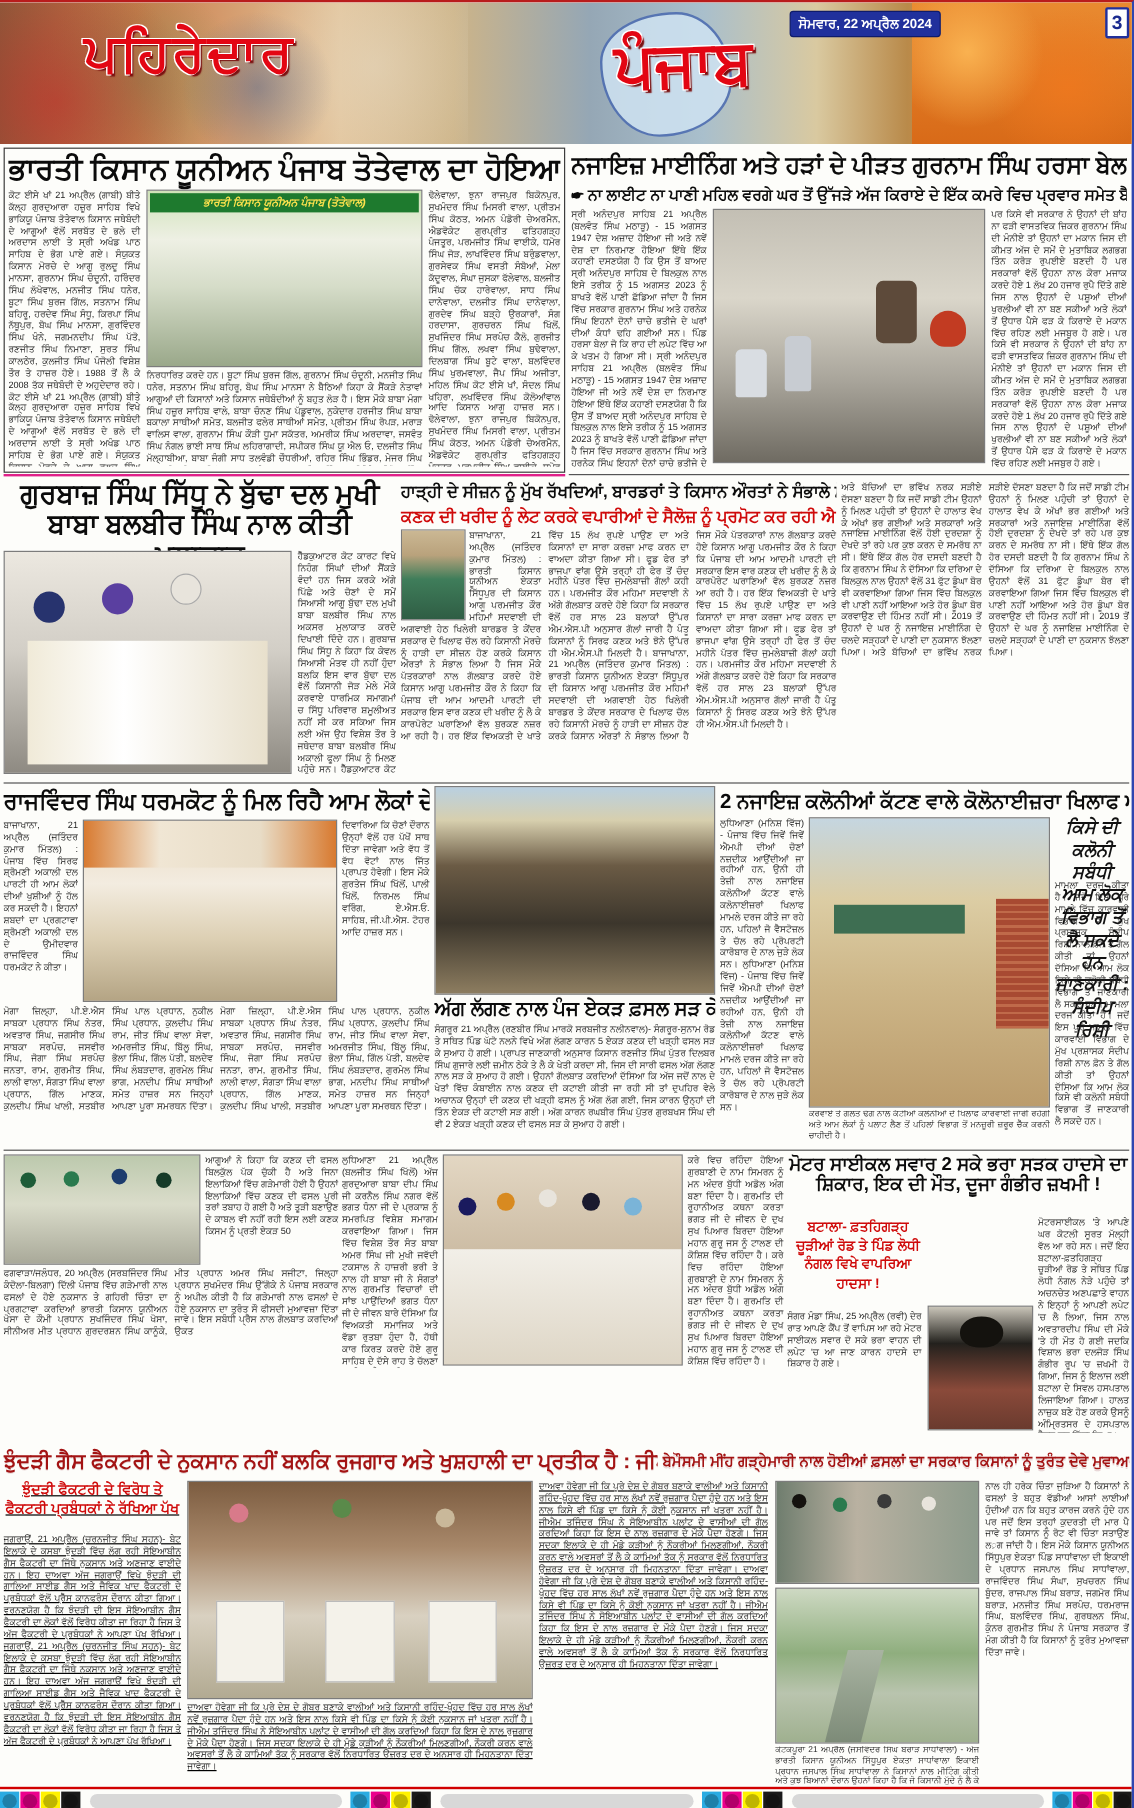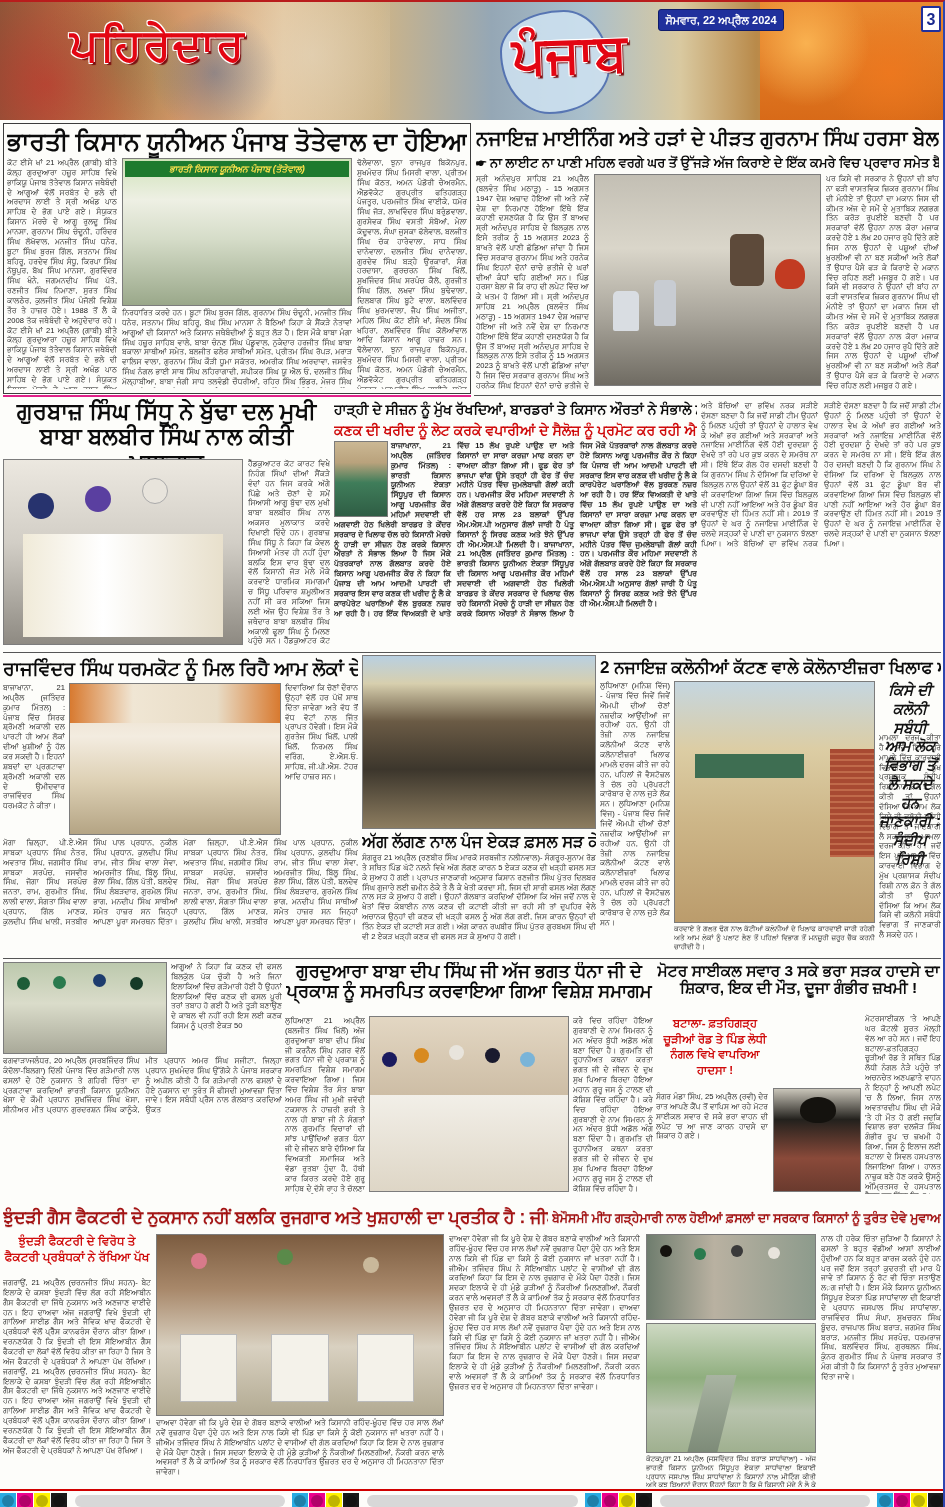--- a/index.html
+++ b/index.html
@@ -101,21 +101,21 @@
         <div class="abs" style="left:58%;top:10%;width:26px;height:26px;background:#e8e4dc;border-radius:50%;border:1px solid #aaa;"></div>
         <div class="abs" style="left:8%;top:40%;width:84%;height:56%;background:linear-gradient(90deg,#f0ead8,#ffffff 40%,#e8e0cc);"></div>
       </div>
       <div class="body" style="height:100%;">ਹੈੱਡਕੁਆਟਰ ਕੋਟ ਕਾਰਟ ਵਿਖੇ ਨਿਹੰਗ ਸਿੰਘਾਂ ਦੀਆਂ ਸੈਂਕੜੇ ਵੰਦਾਂ ਹਨ ਜਿਸ ਕਰਕੇ ਅੱਗੇ ਪਿੱਛੇ ਅਤੇ ਚੋਣਾਂ ਦੇ ਸਮੇਂ ਸਿਆਸੀ ਆਗੂ ਬੁੱਢਾ ਦਲ ਮੁਖੀ ਬਾਬਾ ਬਲਬੀਰ ਸਿੰਘ ਨਾਲ ਅਕਸਰ ਮੁਲਾਕਾਤ ਕਰਦੇ ਦਿਖਾਈ ਦਿੰਦੇ ਹਨ। ਗੁਰਬਾਜ਼ ਸਿੰਘ ਸਿੱਧੂ ਨੇ ਕਿਹਾ ਕਿ ਕੇਵਲ ਸਿਆਸੀ ਮੰਤਵ ਹੀ ਨਹੀਂ ਹੁੰਦਾ ਬਲਕਿ ਇਸ ਵਾਰ ਬੁੱਢਾ ਦਲ ਵੱਲੋਂ ਕਿਸਾਨੀ ਜੋੜ ਮੇਲੇ ਮੌਕੇ ਕਰਵਾਏ ਧਾਰਮਿਕ ਸਮਾਗਮਾਂ ਚ ਸਿੱਧੂ ਪਰਿਵਾਰ ਸ਼ਮੂਲੀਅਤ ਨਹੀਂ ਸੀ ਕਰ ਸਕਿਆ ਜਿਸ ਲਈ ਅੱਜ ਉਹ ਵਿਸ਼ੇਸ਼ ਤੌਰ ਤੇ ਜਥੇਦਾਰ ਬਾਬਾ ਬਲਬੀਰ ਸਿੰਘ ਅਕਾਲੀ ਫੂਲਾ ਸਿੰਘ ਨੂੰ ਮਿਲਣ ਪਹੁੰਚੇ ਸਨ। ਹੈੱਡਕੁਆਟਰ ਕੋਟ ਕਾਰਟ ਵਿਖੇ ਨਿਹੰਗ ਸਿੰਘਾਂ ਦੀਆਂ ਸੈਂਕੜੇ ਵੰਦਾਂ ਹਨ ਜਿਸ ਕਰਕੇ ਅੱਗੇ ਪਿੱਛੇ ਅਤੇ ਚੋਣਾਂ ਦੇ ਸਮੇਂ ਸਿਆਸੀ ਆਗੂ ਬੁੱਢਾ ਦਲ ਮੁਖੀ ਬਾਬਾ ਬਲਬੀਰ ਸਿੰਘ ਨਾਲ ਅਕਸਰ ਮੁਲਾਕਾਤ ਕਰਦੇ ਦਿਖਾਈ ਦਿੰਦੇ ਹਨ। ਗੁਰਬਾਜ਼ ਸਿੰਘ ਸਿੱਧੂ ਨੇ ਕਿਹਾ ਕਿ ਕੇਵਲ ਸਿਆਸੀ ਮੰਤਵ ਹੀ ਨਹੀਂ ਹੁੰਦਾ ਬਲਕਿ ਇਸ ਵਾਰ ਬੁੱਢਾ ਦਲ ਵੱਲੋਂ ਕਿਸਾਨੀ ਜੋੜ ਮੇਲੇ ਮੌਕੇ ਕਰਵਾਏ ਧਾਰਮਿਕ ਸਮਾਗਮਾਂ ਚ ਸਿੱਧੂ ਪਰਿਵਾਰ ਸ਼ਮੂਲੀਅਤ ਨਹੀਂ ਸੀ ਕਰ ਸਕਿਆ ਜਿਸ ਲਈ ਅੱਜ ਉਹ ਵਿਸ਼ੇਸ਼ ਤੌਰ ਤੇ ਜਥੇਦਾਰ ਬਾਬਾ ਬਲਬੀਰ ਸਿੰਘ ਅਕਾਲੀ ਫੂਲਾ ਸਿੰਘ ਨੂੰ ਮਿਲਣ ਪਹੁੰਚੇ ਸਨ।</div>
     </div>
   </div>
 
   <div class="abs" style="left:334px;top:397px;width:363px;height:250px;">
     <div class="hl nowrap" style="font-size:14px;height:20px;line-height:20px;">ਹਾੜ੍ਹੀ ਦੇ ਸੀਜ਼ਨ ਨੂੰ ਮੁੱਖ ਰੱਖਦਿਆਂ, ਬਾਰਡਰਾਂ ਤੇ ਕਿਸਾਨ ਔਰਤਾਂ ਨੇ ਸੰਭਾਲੇ ਮੋਰਚੇ</div>
     <div class="hl nowrap red" style="font-size:14px;height:22px;line-height:22px;">ਕਣਕ ਦੀ ਖਰੀਦ ਨੂੰ ਲੇਟ ਕਰਕੇ ਵਪਾਰੀਆਂ ਦੇ ਸੈਲੋਜ਼ ਨੂੰ ਪ੍ਰਮੋਟ ਕਰ ਰਹੀ ਐ ਪੰਜਾਬ ਸਰਕਾਰ : ਮਹਿਮਾਂ</div>
-    <div class="body cols3" style="height:204px;font-weight:bold;">
+    <div class="body cols3" style="height:204px;">
       <span class="ph" style="float:left;width:52px;height:74px;margin:0 3px 2px 0;display:block;
             background:linear-gradient(180deg,#cbb894 0%,#b9a27c 28%,#3f7d5a 55%,#2f5d44 100%);"></span>
       <span>ਬਾਜਾਖਾਨਾ, 21 ਅਪ੍ਰੈਲ (ਜਤਿੰਦਰ ਕੁਮਾਰ ਮਿੱਤਲ) : ਭਾਰਤੀ ਕਿਸਾਨ ਯੂਨੀਅਨ ਏਕਤਾ ਸਿੱਧੂਪੁਰ ਦੀ ਕਿਸਾਨ ਆਗੂ ਪਰਮਜੀਤ ਕੌਰ ਮਹਿਮਾਂ ਸਦਵਾਈ ਦੀ ਅਗਵਾਈ ਹੇਠ ਖਿਲੇਰੀ ਬਾਰਡਰ ਤੇ ਕੇਂਦਰ ਸਰਕਾਰ ਦੇ ਖਿਲਾਫ ਚੱਲ ਰਹੇ ਕਿਸਾਨੀ ਮੋਰਚੇ ਨੂੰ ਹਾੜੀ ਦਾ ਸੀਜ਼ਨ ਹੋਣ ਕਰਕੇ ਕਿਸਾਨ ਔਰਤਾਂ ਨੇ ਸੰਭਾਲ ਲਿਆ ਹੈ ਜਿਸ ਮੌਕੇ ਪੱਤਰਕਾਰਾਂ ਨਾਲ ਗੱਲਬਾਤ ਕਰਦੇ ਹੋਏ ਕਿਸਾਨ ਆਗੂ ਪਰਮਜੀਤ ਕੌਰ ਨੇ ਕਿਹਾ ਕਿ ਪੰਜਾਬ ਦੀ ਆਮ ਆਦਮੀ ਪਾਰਟੀ ਦੀ ਸਰਕਾਰ ਇਸ ਵਾਰ ਕਣਕ ਦੀ ਖਰੀਦ ਨੂੰ ਲੈ ਕੇ ਕਾਰਪੋਰੇਟ ਘਰਾਣਿਆਂ ਵੱਲ ਬੁਰਕਣ ਨਜ਼ਰ ਆ ਰਹੀ ਹੈ। ਹਰ ਇੱਕ ਵਿਅਕਤੀ ਦੇ ਖਾਤੇ ਵਿੱਚ 15 ਲੱਖ ਰੁਪਏ ਪਾਉਣ ਦਾ ਅਤੇ ਕਿਸਾਨਾਂ ਦਾ ਸਾਰਾ ਕਰਜ਼ਾ ਮਾਫ ਕਰਨ ਦਾ ਵਾਅਦਾ ਕੀਤਾ ਗਿਆ ਸੀ। ਫੂਡ ਫੇਰ ਤਾਂ ਭਾਜਪਾ ਵਾਂਗ ਉਸੇ ਤਰ੍ਹਾਂ ਹੀ ਫੇਰ ਤੋਂ ਚੰਦ ਮਹੀਨੇ ਪੱਤਰ ਵਿੱਚ ਜੁਮਲੇਬਾਜ਼ੀ ਗੱਲਾਂ ਕਹੀ ਹਨ। ਪਰਮਜੀਤ ਕੌਰ ਮਹਿਮਾ ਸਦਵਾਈ ਨੇ ਅੱਗੇ ਗੱਲਬਾਤ ਕਰਦੇ ਹੋਏ ਕਿਹਾ ਕਿ ਸਰਕਾਰ ਵੱਲੋਂ ਹਰ ਸਾਲ 23 ਬਲਾਕਾਂ ਉੱਪਰ ਐਮ.ਐਸ.ਪੀ ਅਨੁਸਾਰ ਗੱਲਾਂ ਜਾਰੀ ਹੈ ਪੰਤੂ ਕਿਸਾਨਾਂ ਨੂੰ ਸਿਰਫ ਕਣਕ ਅਤੇ ਝੋਨੇ ਉੱਪਰ ਹੀ ਐਮ.ਐਸ.ਪੀ ਮਿਲਦੀ ਹੈ। ਬਾਜਾਖਾਨਾ, 21 ਅਪ੍ਰੈਲ (ਜਤਿੰਦਰ ਕੁਮਾਰ ਮਿੱਤਲ) : ਭਾਰਤੀ ਕਿਸਾਨ ਯੂਨੀਅਨ ਏਕਤਾ ਸਿੱਧੂਪੁਰ ਦੀ ਕਿਸਾਨ ਆਗੂ ਪਰਮਜੀਤ ਕੌਰ ਮਹਿਮਾਂ ਸਦਵਾਈ ਦੀ ਅਗਵਾਈ ਹੇਠ ਖਿਲੇਰੀ ਬਾਰਡਰ ਤੇ ਕੇਂਦਰ ਸਰਕਾਰ ਦੇ ਖਿਲਾਫ ਚੱਲ ਰਹੇ ਕਿਸਾਨੀ ਮੋਰਚੇ ਨੂੰ ਹਾੜੀ ਦਾ ਸੀਜ਼ਨ ਹੋਣ ਕਰਕੇ ਕਿਸਾਨ ਔਰਤਾਂ ਨੇ ਸੰਭਾਲ ਲਿਆ ਹੈ ਜਿਸ ਮੌਕੇ ਪੱਤਰਕਾਰਾਂ ਨਾਲ ਗੱਲਬਾਤ ਕਰਦੇ ਹੋਏ ਕਿਸਾਨ ਆਗੂ ਪਰਮਜੀਤ ਕੌਰ ਨੇ ਕਿਹਾ ਕਿ ਪੰਜਾਬ ਦੀ ਆਮ ਆਦਮੀ ਪਾਰਟੀ ਦੀ ਸਰਕਾਰ ਇਸ ਵਾਰ ਕਣਕ ਦੀ ਖਰੀਦ ਨੂੰ ਲੈ ਕੇ ਕਾਰਪੋਰੇਟ ਘਰਾਣਿਆਂ ਵੱਲ ਬੁਰਕਣ ਨਜ਼ਰ ਆ ਰਹੀ ਹੈ। ਹਰ ਇੱਕ ਵਿਅਕਤੀ ਦੇ ਖਾਤੇ ਵਿੱਚ 15 ਲੱਖ ਰੁਪਏ ਪਾਉਣ ਦਾ ਅਤੇ ਕਿਸਾਨਾਂ ਦਾ ਸਾਰਾ ਕਰਜ਼ਾ ਮਾਫ ਕਰਨ ਦਾ ਵਾਅਦਾ ਕੀਤਾ ਗਿਆ ਸੀ। ਫੂਡ ਫੇਰ ਤਾਂ ਭਾਜਪਾ ਵਾਂਗ ਉਸੇ ਤਰ੍ਹਾਂ ਹੀ ਫੇਰ ਤੋਂ ਚੰਦ ਮਹੀਨੇ ਪੱਤਰ ਵਿੱਚ ਜੁਮਲੇਬਾਜ਼ੀ ਗੱਲਾਂ ਕਹੀ ਹਨ। ਪਰਮਜੀਤ ਕੌਰ ਮਹਿਮਾ ਸਦਵਾਈ ਨੇ ਅੱਗੇ ਗੱਲਬਾਤ ਕਰਦੇ ਹੋਏ ਕਿਹਾ ਕਿ ਸਰਕਾਰ ਵੱਲੋਂ ਹਰ ਸਾਲ 23 ਬਲਾਕਾਂ ਉੱਪਰ ਐਮ.ਐਸ.ਪੀ ਅਨੁਸਾਰ ਗੱਲਾਂ ਜਾਰੀ ਹੈ ਪੰਤੂ ਕਿਸਾਨਾਂ ਨੂੰ ਸਿਰਫ ਕਣਕ ਅਤੇ ਝੋਨੇ ਉੱਪਰ ਹੀ ਐਮ.ਐਸ.ਪੀ ਮਿਲਦੀ ਹੈ।</span>
     </div>
   </div>
 
   <div class="abs body cols2" style="left:701px;top:399px;width:240px;height:246px;">ਅਤੇ ਬੱਚਿਆਂ ਦਾ ਭਵਿੱਖ ਨਰਕ ਸੜੀਏ ਦੱਸਣਾ ਬਣਦਾ ਹੈ ਕਿ ਜਦੋਂ ਸਾਡੀ ਟੀਮ ਉਹਨਾਂ ਨੂੰ ਮਿਲਣ ਪਹੁੰਚੀ ਤਾਂ ਉਹਨਾਂ ਦੇ ਹਾਲਾਤ ਵੇਖ ਕੇ ਅੱਖਾਂ ਭਰ ਗਈਆਂ ਅਤੇ ਸਰਕਾਰਾਂ ਅਤੇ ਨਜਾਇਜ਼ ਮਾਈਨਿੰਗ ਵੱਲੋਂ ਹੋਈ ਦੁਰਦਸ਼ਾ ਨੂੰ ਦੇਖਦੇ ਤਾਂ ਰਹੇ ਪਰ ਕੁਝ ਕਰਨ ਦੇ ਸਮਰੱਥ ਨਾ ਸੀ। ਇੱਥੇ ਇੱਕ ਗੱਲ ਹੋਰ ਦਸਦੀ ਬਣਦੀ ਹੈ ਕਿ ਗੁਰਨਾਮ ਸਿੰਘ ਨੇ ਦੱਸਿਆ ਕਿ ਦਰਿਆ ਦੇ ਬਿਲਕੁਲ ਨਾਲ ਉਹਨਾਂ ਵੱਲੋਂ 31 ਫੁੱਟ ਡੂੰਘਾ ਬੋਰ ਵੀ ਕਰਵਾਇਆ ਗਿਆ ਜਿਸ ਵਿੱਚ ਬਿਲਕੁਲ ਵੀ ਪਾਣੀ ਨਹੀਂ ਆਇਆ ਅਤੇ ਹੋਰ ਡੂੰਘਾ ਬੋਰ ਕਰਵਾਉਣ ਦੀ ਹਿੰਮਤ ਨਹੀਂ ਸੀ। 2019 ਤੋਂ ਉਹਨਾਂ ਦੇ ਘਰ ਨੂੰ ਨਜਾਇਜ਼ ਮਾਈਨਿੰਗ ਦੇ ਚਲਦੇ ਸੜ੍ਹਕਾਂ ਦੇ ਪਾਣੀ ਦਾ ਨੁਕਸਾਨ ਝੱਲਣਾ ਪਿਆ। ਅਤੇ ਬੱਚਿਆਂ ਦਾ ਭਵਿੱਖ ਨਰਕ ਸੜੀਏ ਦੱਸਣਾ ਬਣਦਾ ਹੈ ਕਿ ਜਦੋਂ ਸਾਡੀ ਟੀਮ ਉਹਨਾਂ ਨੂੰ ਮਿਲਣ ਪਹੁੰਚੀ ਤਾਂ ਉਹਨਾਂ ਦੇ ਹਾਲਾਤ ਵੇਖ ਕੇ ਅੱਖਾਂ ਭਰ ਗਈਆਂ ਅਤੇ ਸਰਕਾਰਾਂ ਅਤੇ ਨਜਾਇਜ਼ ਮਾਈਨਿੰਗ ਵੱਲੋਂ ਹੋਈ ਦੁਰਦਸ਼ਾ ਨੂੰ ਦੇਖਦੇ ਤਾਂ ਰਹੇ ਪਰ ਕੁਝ ਕਰਨ ਦੇ ਸਮਰੱਥ ਨਾ ਸੀ। ਇੱਥੇ ਇੱਕ ਗੱਲ ਹੋਰ ਦਸਦੀ ਬਣਦੀ ਹੈ ਕਿ ਗੁਰਨਾਮ ਸਿੰਘ ਨੇ ਦੱਸਿਆ ਕਿ ਦਰਿਆ ਦੇ ਬਿਲਕੁਲ ਨਾਲ ਉਹਨਾਂ ਵੱਲੋਂ 31 ਫੁੱਟ ਡੂੰਘਾ ਬੋਰ ਵੀ ਕਰਵਾਇਆ ਗਿਆ ਜਿਸ ਵਿੱਚ ਬਿਲਕੁਲ ਵੀ ਪਾਣੀ ਨਹੀਂ ਆਇਆ ਅਤੇ ਹੋਰ ਡੂੰਘਾ ਬੋਰ ਕਰਵਾਉਣ ਦੀ ਹਿੰਮਤ ਨਹੀਂ ਸੀ। 2019 ਤੋਂ ਉਹਨਾਂ ਦੇ ਘਰ ਨੂੰ ਨਜਾਇਜ਼ ਮਾਈਨਿੰਗ ਦੇ ਚਲਦੇ ਸੜ੍ਹਕਾਂ ਦੇ ਪਾਣੀ ਦਾ ਨੁਕਸਾਨ ਝੱਲਣਾ ਪਿਆ।</div>
 
   <div class="abs rule" style="left:3px;top:650px;width:938px;height:1px;"></div>
 
@@ -164,53 +164,52 @@
         <div class="abs" style="left:30%;top:14%;width:13px;height:13px;background:#2a7a4e;border-radius:50%;"></div>
         <div class="abs" style="left:55%;top:12%;width:13px;height:13px;background:#1d3c6e;border-radius:50%;"></div>
         <div class="abs" style="left:78%;top:15%;width:13px;height:13px;background:#153a28;border-radius:50%;"></div>
       </div>
       <div class="body" style="height:100%;">ਆਗੂਆਂ ਨੇ ਕਿਹਾ ਕਿ ਕਣਕ ਦੀ ਫਸਲ ਬਿਲਕੁੱਲ ਪੱਕ ਚੁੱਕੀ ਹੈ ਅਤੇ ਜਿਨਾ ਇਲਾਕਿਆਂ ਵਿੱਚ ਗੜੇਮਾਰੀ ਹੋਈ ਹੈ ਉਹਨਾਂ ਇਲਾਕਿਆਂ ਵਿੱਚ ਕਣਕ ਦੀ ਫਸਲ ਪੂਰੀ ਤਰਾਂ ਤਬਾਹ ਹੋ ਗਈ ਹੈ ਅਤੇ ਤੂੜੀ ਬਣਾਉਣ ਦੇ ਕਾਬਲ ਵੀ ਨਹੀਂ ਰਹੀ ਇਸ ਲਈ ਕਣਕ ਕਿਸਮ ਨੂੰ ਪ੍ਰਤੀ ਏਕੜ 50</div>
     </div>
     <div class="body cols2" style="height:88px;margin-top:2px;">ਫਗਵਾੜਾ/ਜਲੰਧਰ, 20 ਅਪ੍ਰੈਲ (ਸਰਬਜਿੰਦਰ ਸਿੰਘ ਕੰਦੋਲਾ-ਬਿਲਗਾ) ਦਿੱਲੀ ਪੰਜਾਬ ਵਿੱਚ ਗੜੇਮਾਰੀ ਨਾਲ ਫਸਲਾਂ ਦੇ ਹੋਏ ਨੁਕਸਾਨ ਤੇ ਗਹਿਰੀ ਚਿੰਤਾ ਦਾ ਪ੍ਰਗਟਾਵਾ ਕਰਦਿਆਂ ਭਾਰਤੀ ਕਿਸਾਨ ਯੂਨੀਅਨ ਖੋਸਾ ਦੇ ਕੌਮੀ ਪ੍ਰਧਾਨ ਸੁਖਜਿੰਦਰ ਸਿੰਘ ਖੋਸਾ, ਸੀਨੀਅਰ ਮੀਤ ਪ੍ਰਧਾਨ ਗੁਰਦਰਸ਼ਨ ਸਿੰਘ ਕਾਨੂੰਕੇ, ਮੀਤ ਪ੍ਰਧਾਨ ਅਮਰ ਸਿੰਘ ਸਜੀਟਾ, ਜਿਲ੍ਹਾ ਪ੍ਰਧਾਨ ਸੁਖਮੰਦਰ ਸਿੰਘ ਉੱਗੋਕੇ ਨੇ ਪੰਜਾਬ ਸਰਕਾਰ ਨੂੰ ਅਪੀਲ ਕੀਤੀ ਹੈ ਕਿ ਗੜੇਮਾਰੀ ਨਾਲ ਫਸਲਾਂ ਦੇ ਹੋਏ ਨੁਕਸਾਨ ਦਾ ਤੁਰੰਤ ਸੌ ਫੀਸਦੀ ਮੁਆਵਜ਼ਾ ਦਿੱਤਾ ਜਾਵੇ। ਇਸ ਸਬੰਧੀ ਪ੍ਰੈਸ ਨਾਲ ਗੱਲਬਾਤ ਕਰਦਿਆਂ ਉਕਤ</div>
   </div>
 
   <div class="abs" style="left:285px;top:960px;width:368px;height:236px;">
-    <div class="hl" style="font-size:18px;height:54px;">ਗੁਰਦੁਆਰਾ ਬਾਬਾ ਦੀਪ ਸਿੰਘ ਜੀ ਅੱਜ ਭਗਤ ਧੰਨਾ ਜੀ ਦੇ ਪ੍ਰਕਾਸ਼ ਨੂੰ ਸਮਰਪਿਤ ਕਰਵਾਇਆ ਗਿਆ ਵਿਸ਼ੇਸ਼ ਸਮਾਗਮ</div>
     <div class="grid" style="grid-template-columns:80px 200px 1fr;gap:4px;height:178px;">
       <div class="body" style="height:100%;">ਲੁਧਿਆਣਾ 21 ਅਪ੍ਰੈਲ (ਬਲਜੀਤ ਸਿੰਘ ਖਿੱਲੋਂ) ਅੱਜ ਗੁਰਦੁਆਰਾ ਬਾਬਾ ਦੀਪ ਸਿੰਘ ਜੀ ਕਰਨੈਲ ਸਿੰਘ ਨਗਰ ਵੱਲੋਂ ਭਗਤ ਧੰਨਾ ਜੀ ਦੇ ਪ੍ਰਕਾਸ਼ ਨੂੰ ਸਮਰਪਿਤ ਵਿਸ਼ੇਸ਼ ਸਮਾਗਮ ਕਰਵਾਇਆ ਗਿਆ। ਜਿਸ ਵਿੱਚ ਵਿਸ਼ੇਸ਼ ਤੌਰ ਸੰਤ ਬਾਬਾ ਅਮਰ ਸਿੰਘ ਜੀ ਮੁਖੀ ਜਵੱਦੀ ਟਕਸਾਲ ਨੇ ਹਾਜ਼ਰੀ ਭਰੀ ਤੇ ਨਾਲ ਹੀ ਬਾਬਾ ਜੀ ਨੇ ਸੰਗਤਾਂ ਨਾਲ ਗੁਰਮਤਿ ਵਿਚਾਰਾਂ ਦੀ ਸਾਂਝ ਪਾਉਂਦਿਆਂ ਭਗਤ ਧੰਨਾ ਜੀ ਦੇ ਜੀਵਨ ਬਾਰੇ ਦੱਸਿਆ ਕਿ ਵਿਅਕਤੀ ਸਮਾਜਿਕ ਅਤੇ ਵੱਡਾ ਰੁਤਬਾ ਹੁੰਦਾ ਹੈ, ਹੱਥੀ ਕਾਰ ਕਿਰਤ ਕਰਦੇ ਹੋਏ ਗੁਰੂ ਸਾਹਿਬ ਦੇ ਦੱਸੇ ਰਾਹ ਤੇ ਚੱਲਣਾ ਚਾਹੀਦਾ ਹੈ। ਲੁਧਿਆਣਾ 21 ਅਪ੍ਰੈਲ (ਬਲਜੀਤ ਸਿੰਘ ਖਿੱਲੋਂ) ਅੱਜ ਗੁਰਦੁਆਰਾ ਬਾਬਾ ਦੀਪ ਸਿੰਘ ਜੀ ਕਰਨੈਲ ਸਿੰਘ ਨਗਰ ਵੱਲੋਂ ਭਗਤ ਧੰਨਾ ਜੀ ਦੇ ਪ੍ਰਕਾਸ਼ ਨੂੰ ਸਮਰਪਿਤ ਵਿਸ਼ੇਸ਼ ਸਮਾਗਮ ਕਰਵਾਇਆ ਗਿਆ। ਜਿਸ ਵਿੱਚ ਵਿਸ਼ੇਸ਼ ਤੌਰ ਸੰਤ ਬਾਬਾ ਅਮਰ ਸਿੰਘ ਜੀ ਮੁਖੀ ਜਵੱਦੀ ਟਕਸਾਲ ਨੇ ਹਾਜ਼ਰੀ ਭਰੀ ਤੇ ਨਾਲ ਹੀ ਬਾਬਾ ਜੀ ਨੇ ਸੰਗਤਾਂ ਨਾਲ ਗੁਰਮਤਿ ਵਿਚਾਰਾਂ ਦੀ ਸਾਂਝ ਪਾਉਂਦਿਆਂ ਭਗਤ ਧੰਨਾ ਜੀ ਦੇ ਜੀਵਨ ਬਾਰੇ ਦੱਸਿਆ ਕਿ ਵਿਅਕਤੀ ਸਮਾਜਿਕ ਅਤੇ ਵੱਡਾ ਰੁਤਬਾ ਹੁੰਦਾ ਹੈ, ਹੱਥੀ ਕਾਰ ਕਿਰਤ ਕਰਦੇ ਹੋਏ ਗੁਰੂ ਸਾਹਿਬ ਦੇ ਦੱਸੇ ਰਾਹ ਤੇ ਚੱਲਣਾ ਚਾਹੀਦਾ ਹੈ।</div>
       <div class="ph" style="height:174px;background:linear-gradient(180deg,#e3d7c3 0%,#cdbda5 45%,#a58c6c 100%);">
         <div class="abs" style="left:6%;top:20%;width:15px;height:15px;background:#1a1a5e;border-radius:50%;"></div>
         <div class="abs" style="left:22%;top:18%;width:15px;height:15px;background:#d88a20;border-radius:50%;"></div>
         <div class="abs" style="left:40%;top:16%;width:15px;height:15px;background:#e8e4dc;border-radius:50%;"></div>
         <div class="abs" style="left:58%;top:18%;width:15px;height:15px;background:#1a1a2e;border-radius:50%;"></div>
         <div class="abs" style="left:76%;top:20%;width:15px;height:15px;background:#7ab4d8;border-radius:50%;"></div>
         <div class="abs" style="left:0;top:45%;width:100%;height:55%;background:linear-gradient(180deg,#f2efe8,#ded6c6);"></div>
       </div>
       <div class="body" style="height:100%;">ਕਰੇ ਵਿਚ ਰਹਿੰਦਾ ਹੋਇਆ ਗੁਰਬਾਣੀ ਦੇ ਨਾਮ ਸਿਮਰਨ ਨੂੰ ਮਨ ਅੰਦਰ ਬੁੱਧੀ ਅਡੋਲ ਅੰਗ ਬਣਾ ਦਿੰਦਾ ਹੈ। ਗੁਰਮਤਿ ਦੀ ਰੂਹਾਨੀਅਤ ਕਥਨਾ ਕਰਤਾ ਭਗਤ ਜੀ ਦੇ ਜੀਵਨ ਦੇ ਦੁਖ ਸੁਖ ਪਿਆਰ ਬਿਰਦਾ ਹੋਇਆ ਮਹਾਨ ਗੁਰੂ ਜਸ ਨੂੰ ਟਾਲਣ ਦੀ ਕੋਸ਼ਿਸ਼ ਵਿੱਚ ਰਹਿੰਦਾ ਹੈ। ਕਰੇ ਵਿਚ ਰਹਿੰਦਾ ਹੋਇਆ ਗੁਰਬਾਣੀ ਦੇ ਨਾਮ ਸਿਮਰਨ ਨੂੰ ਮਨ ਅੰਦਰ ਬੁੱਧੀ ਅਡੋਲ ਅੰਗ ਬਣਾ ਦਿੰਦਾ ਹੈ। ਗੁਰਮਤਿ ਦੀ ਰੂਹਾਨੀਅਤ ਕਥਨਾ ਕਰਤਾ ਭਗਤ ਜੀ ਦੇ ਜੀਵਨ ਦੇ ਦੁਖ ਸੁਖ ਪਿਆਰ ਬਿਰਦਾ ਹੋਇਆ ਮਹਾਨ ਗੁਰੂ ਜਸ ਨੂੰ ਟਾਲਣ ਦੀ ਕੋਸ਼ਿਸ਼ ਵਿੱਚ ਰਹਿੰਦਾ ਹੈ।</div>
     </div>
   </div>
 
   <div class="abs" style="left:656px;top:960px;width:285px;height:236px;">
-    <div class="hl" style="font-size:15.5px;height:52px;">ਮੋਟਰ ਸਾਈਕਲ ਸਵਾਰ 3 ਸਕੇ ਭਰਾ ਸੜਕ ਹਾਦਸੇ ਦਾ ਸ਼ਿਕਾਰ, ਇਕ ਦੀ ਮੌਤ, ਦੂਜਾ ਗੰਭੀਰ ਜ਼ਖਮੀ !</div>
+    <div class="hl" style="font-size:15.5px;height:52px;">ਮੋਟਰ ਸਾਈਕਲ ਸਵਾਰ 2 ਸਕੇ ਭਰਾ ਸੜਕ ਹਾਦਸੇ ਦਾ ਸ਼ਿਕਾਰ, ਇਕ ਦੀ ਮੌਤ, ਦੂਜਾ ਗੰਭੀਰ ਜ਼ਖਮੀ !</div>
     <div style="position:relative;height:180px;">
       <div class="hl red abs" style="left:0;top:2px;width:118px;font-size:11.5px;line-height:1.35;">ਬਟਾਲਾ- ਫ਼ਤਹਿਗੜ੍ਹ ਚੂੜੀਆਂ ਰੋਡ ਤੇ ਪਿੰਡ ਲੋਧੀ ਨੰਗਲ ਵਿਖੇ ਵਾਪਰਿਆ ਹਾਦਸਾ !</div>
       <div class="body abs" style="left:0;top:78px;width:112px;height:100px;">ਸੰਗਰ ਮੰਡਾ ਸਿੰਘ, 25 ਅਪ੍ਰੈਲ (ਰਵੀ) ਦੇਰ ਰਾਤ ਆਪਣੇ ਕੈਂਪ ਤੋਂ ਵਾਪਿਸ ਆ ਰਹੇ ਮੋਟਰ ਸਾਈਕਲ ਸਵਾਰ ਦੋ ਸਕੇ ਭਰਾ ਵਾਹਨ ਦੀ ਲਪੇਟ 'ਚ ਆ ਜਾਣ ਕਾਰਨ ਹਾਦਸੇ ਦਾ ਸ਼ਿਕਾਰ ਹੋ ਗਏ।</div>
       <div class="ph abs" style="left:117px;top:74px;width:88px;height:104px;background:
            linear-gradient(180deg,#c9c5b9 0%,#23211d 30%,#8a4a3a 68%,#6a3a2e 100%);">
         <div class="abs" style="left:30%;top:8%;width:36px;height:26px;background:#14120e;border-radius:50% 50% 45% 45%;"></div>
       </div>
       <div class="body abs" style="left:209px;top:0;width:76px;height:180px;">ਮੋਟਰਸਾਈਕਲ 'ਤੇ ਆਪਣੇ ਘਰ ਕੋਟਲੀ ਸੂਰਤ ਮੱਲ੍ਹੀ ਵੱਲ ਆ ਰਹੇ ਸਨ। ਜਦੋਂ ਇਹ ਬਟਾਲਾ-ਫ਼ਤਹਿਗੜ੍ਹ ਚੂੜੀਆਂ ਰੋਡ ਤੇ ਸਥਿਤ ਪਿੰਡ ਲੋਧੀ ਨੰਗਲ ਨੇੜੇ ਪਹੁੰਚੇ ਤਾਂ ਅਚਨਚੇਤ ਅਣਪਛਾਤੇ ਵਾਹਨ ਨੇ ਇਨ੍ਹਾਂ ਨੂੰ ਆਪਣੀ ਲਪੇਟ 'ਚ ਲੈ ਲਿਆ, ਜਿਸ ਨਾਲ ਅਵਤਾਰਦੀਪ ਸਿੰਘ ਦੀ ਮੌਕੇ 'ਤੇ ਹੀ ਮੌਤ ਹੋ ਗਈ ਜਦਕਿ ਵਿਸ਼ਾਲ ਭਰਾ ਦਲਜੋੜ ਸਿੰਘ ਗੰਭੀਰ ਰੂਪ 'ਚ ਜ਼ਖਮੀ ਹੋ ਗਿਆ, ਜਿਸ ਨੂੰ ਇਲਾਜ ਲਈ ਬਟਾਲਾ ਦੇ ਸਿਵਲ ਹਸਪਤਾਲ ਲਿਜਾਇਆ ਗਿਆ। ਹਾਲਤ ਨਾਜ਼ੁਕ ਬਣੇ ਹੋਣ ਕਰਕੇ ਉਸਨੂੰ ਅੰਮ੍ਰਿਤਸਰ ਦੇ ਹਸਪਤਾਲ ਰੈਫਰ ਕਰ ਦਿੱਤਾ ਗਿਆ।</div>
     </div>
   </div>
 
   <div class="abs hl nowrap dred" style="left:3px;top:1202px;width:545px;font-size:17.5px;height:26px;line-height:26px;">ਝੁੰਦੜੀ ਗੈਸ ਫੈਕਟਰੀ ਦੇ ਨੁਕਸਾਨ ਨਹੀਂ ਬਲਕਿ ਰੁਜਗਾਰ ਅਤੇ ਖੁਸ਼ਹਾਲੀ ਦਾ ਪ੍ਰਤੀਕ ਹੈ : ਜੀਐਮ ਤਜਿੰਦਰ ਸਿੰਘ</div>
   <div class="abs hl nowrap dred" style="left:552px;top:1204px;width:389px;font-size:12.5px;height:24px;line-height:24px;">ਬੇਮੌਸਮੀ ਮੀਂਹ ਗੜ੍ਹੇਮਾਰੀ ਨਾਲ ਹੋਈਆਂ ਫ਼ਸਲਾਂ ਦਾ ਸਰਕਾਰ ਕਿਸਾਨਾਂ ਨੂੰ ਤੁਰੰਤ ਦੇਵੇ ਮੁਵਾਅਜਾ - ਸਾਧਾਂਵਾਲਾ</div>
 
   <div class="abs" style="left:3px;top:1232px;width:637px;height:253px;">
-    <div class="grid" style="grid-template-columns:148px 288px 1fr;gap:5px;height:253px;">
+    <div class="grid" style="grid-template-columns:148px 288px 1fr;gap:5px;height:253px;text-decoration:underline;">
       <div>
         <div class="hl red" style="font-size:12px;height:44px;line-height:1.3;">ਝੁੰਦੜੀ ਫੈਕਟਰੀ ਦੇ ਵਿਰੋਧ ਤੇ ਫੈਕਟਰੀ ਪ੍ਰਬੰਧਕਾਂ ਨੇ ਰੱਖਿਆ ਪੱਖ</div>
         <div class="body" style="height:205px;">ਜਗਰਾਉਂ, 21 ਅਪ੍ਰੈਲ (ਚਰਨਜੀਤ ਸਿੰਘ ਸਹਨ)- ਬੇਟ ਇਲਾਕੇ ਦੇ ਕਸਬਾ ਝੁੰਦੜੀ ਵਿੱਚ ਲੱਗ ਰਹੀ ਸੋਇਆਬੀਨ ਗੈਸ ਫੈਕਟਰੀ ਦਾ ਜਿੱਥੇ ਨੁਕਸਾਨ ਅਤੇ ਅਣਜਾਣ ਵਾਈਦੇ ਹਨ। ਇਹ ਦਾਅਵਾ ਅੱਜ ਜਗਰਾਉਂ ਵਿਖੇ ਝੁੰਦੜੀ ਦੀ ਗਾਲਿਆ ਸਾਈਡ ਗੈਸ ਅਤੇ ਜੈਵਿਕ ਖਾਦ ਫੈਕਟਰੀ ਦੇ ਪ੍ਰਬੰਧਕਾਂ ਵੱਲੋਂ ਪ੍ਰੈੱਸ ਕਾਨਫਰੰਸ ਦੌਰਾਨ ਕੀਤਾ ਗਿਆ। ਵਰਨਣਯੋਗ ਹੈ ਕਿ ਝੁੰਦੜੀ ਦੀ ਇਸ ਸੋਇਆਬੀਨ ਗੈਸ ਫੈਕਟਰੀ ਦਾ ਲੋਕਾਂ ਵੱਲੋਂ ਵਿਰੋਧ ਕੀਤਾ ਜਾ ਰਿਹਾ ਹੈ ਜਿਸ ਤੇ ਅੱਜ ਫੈਕਟਰੀ ਦੇ ਪ੍ਰਬੰਧਕਾਂ ਨੇ ਆਪਣਾ ਪੱਖ ਰੱਖਿਆ। ਜਗਰਾਉਂ, 21 ਅਪ੍ਰੈਲ (ਚਰਨਜੀਤ ਸਿੰਘ ਸਹਨ)- ਬੇਟ ਇਲਾਕੇ ਦੇ ਕਸਬਾ ਝੁੰਦੜੀ ਵਿੱਚ ਲੱਗ ਰਹੀ ਸੋਇਆਬੀਨ ਗੈਸ ਫੈਕਟਰੀ ਦਾ ਜਿੱਥੇ ਨੁਕਸਾਨ ਅਤੇ ਅਣਜਾਣ ਵਾਈਦੇ ਹਨ। ਇਹ ਦਾਅਵਾ ਅੱਜ ਜਗਰਾਉਂ ਵਿਖੇ ਝੁੰਦੜੀ ਦੀ ਗਾਲਿਆ ਸਾਈਡ ਗੈਸ ਅਤੇ ਜੈਵਿਕ ਖਾਦ ਫੈਕਟਰੀ ਦੇ ਪ੍ਰਬੰਧਕਾਂ ਵੱਲੋਂ ਪ੍ਰੈੱਸ ਕਾਨਫਰੰਸ ਦੌਰਾਨ ਕੀਤਾ ਗਿਆ। ਵਰਨਣਯੋਗ ਹੈ ਕਿ ਝੁੰਦੜੀ ਦੀ ਇਸ ਸੋਇਆਬੀਨ ਗੈਸ ਫੈਕਟਰੀ ਦਾ ਲੋਕਾਂ ਵੱਲੋਂ ਵਿਰੋਧ ਕੀਤਾ ਜਾ ਰਿਹਾ ਹੈ ਜਿਸ ਤੇ ਅੱਜ ਫੈਕਟਰੀ ਦੇ ਪ੍ਰਬੰਧਕਾਂ ਨੇ ਆਪਣਾ ਪੱਖ ਰੱਖਿਆ।</div>
       </div>
       <div>
         <div class="ph" style="height:180px;background:linear-gradient(180deg,#7c5c40 0%,#a8886a 30%,#d9d1c1 62%,#b2aa92 100%);">
           <div class="abs" style="left:12%;top:10%;width:16px;height:16px;background:#d87a8a;border-radius:50%;"></div>
           <div class="abs" style="left:42%;top:8%;width:16px;height:16px;background:#5a8a4a;border-radius:50%;"></div>
           <div class="abs" style="left:72%;top:12%;width:16px;height:16px;background:#c9b89a;border-radius:50%;"></div>
           <div class="abs" style="left:8%;top:55%;width:20%;height:38%;background:#f4f2ea;border:1px solid #bbb;"></div>

